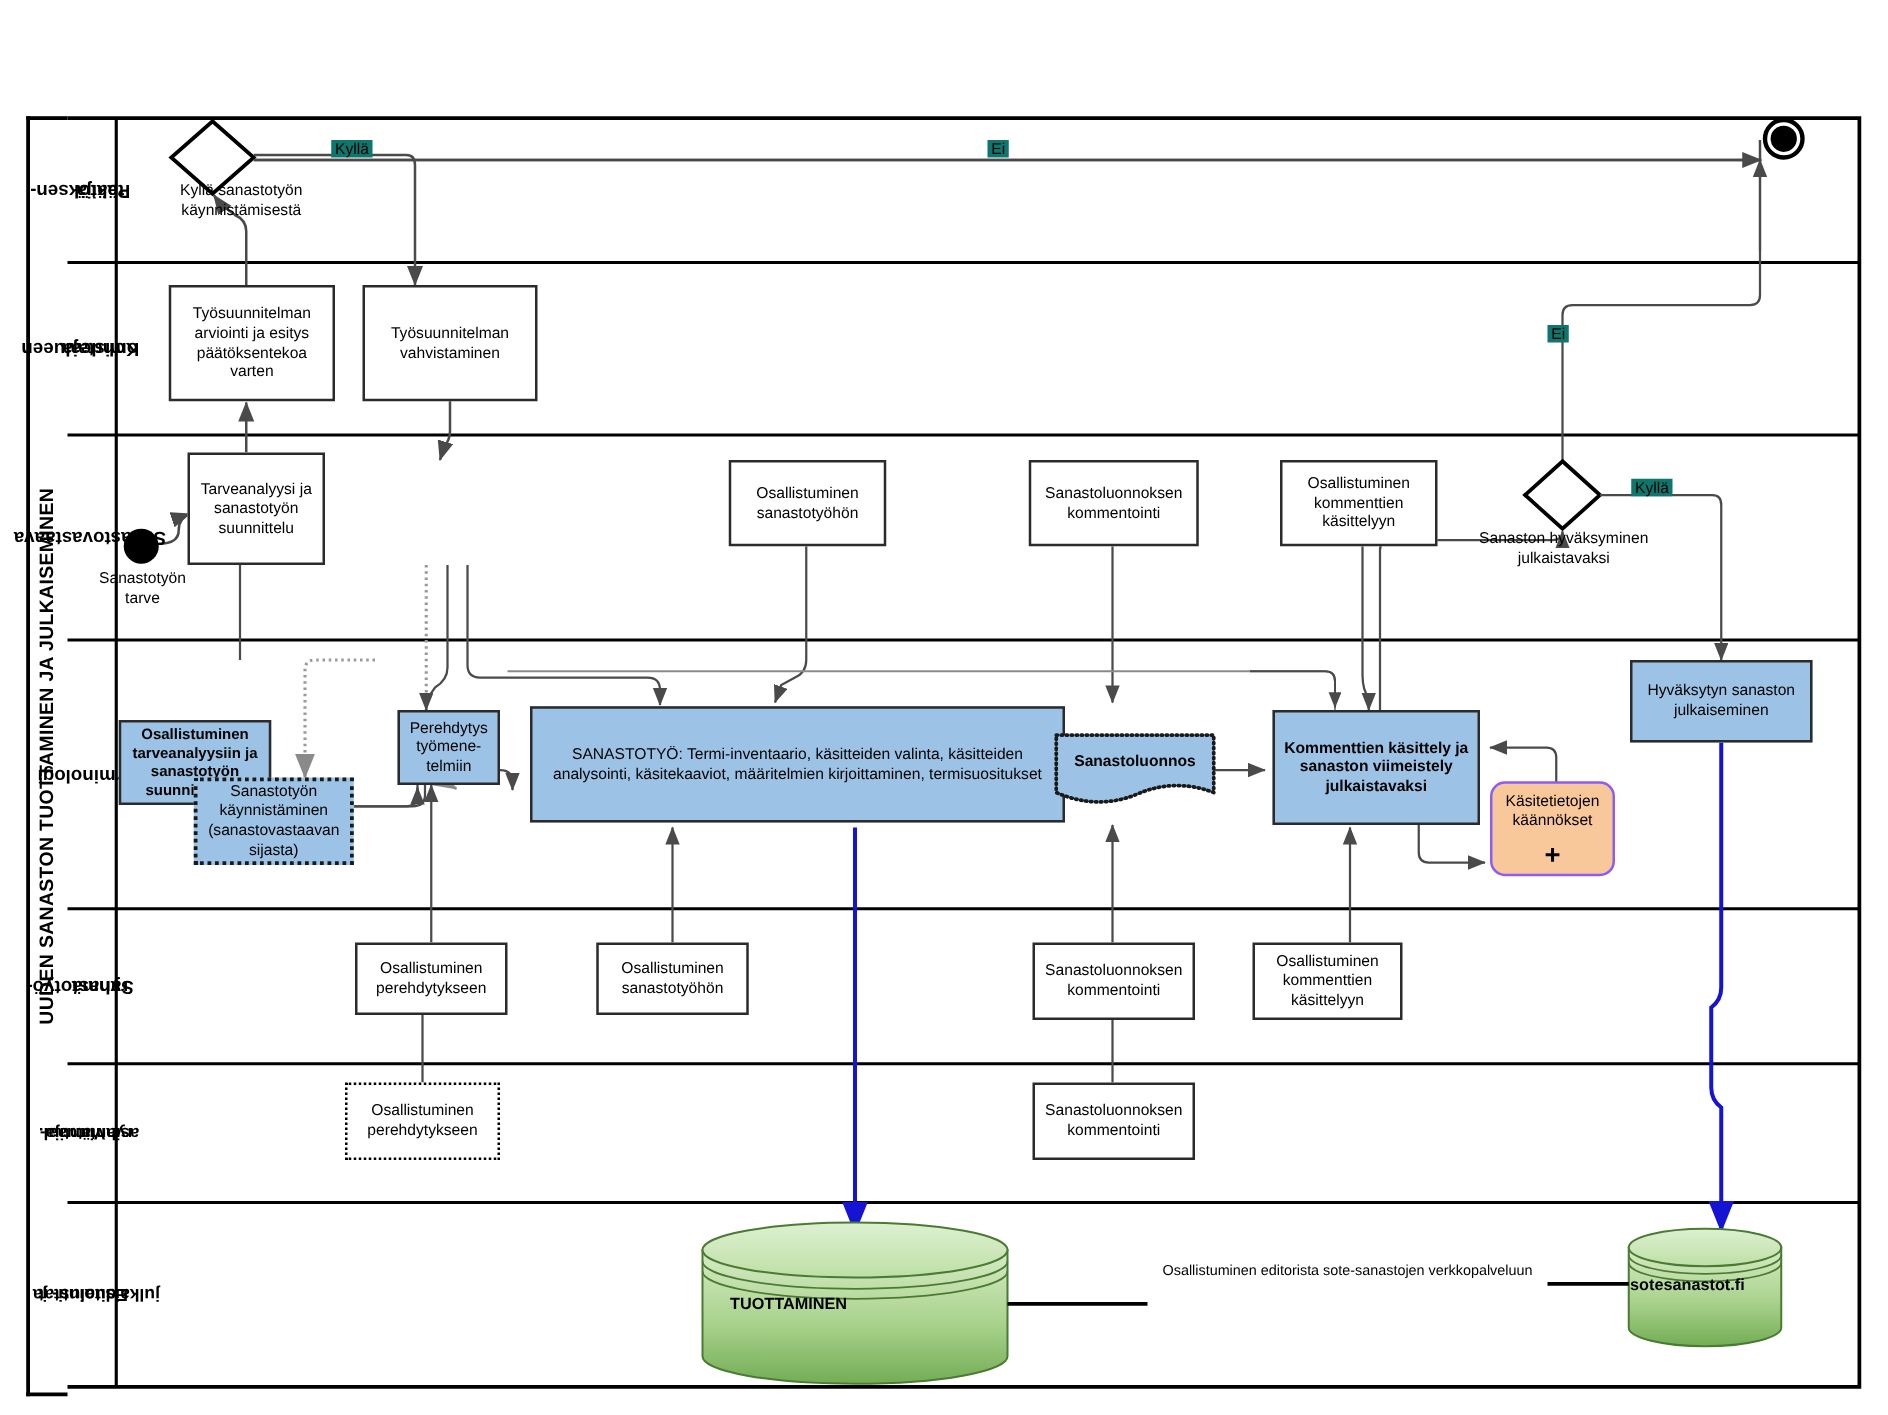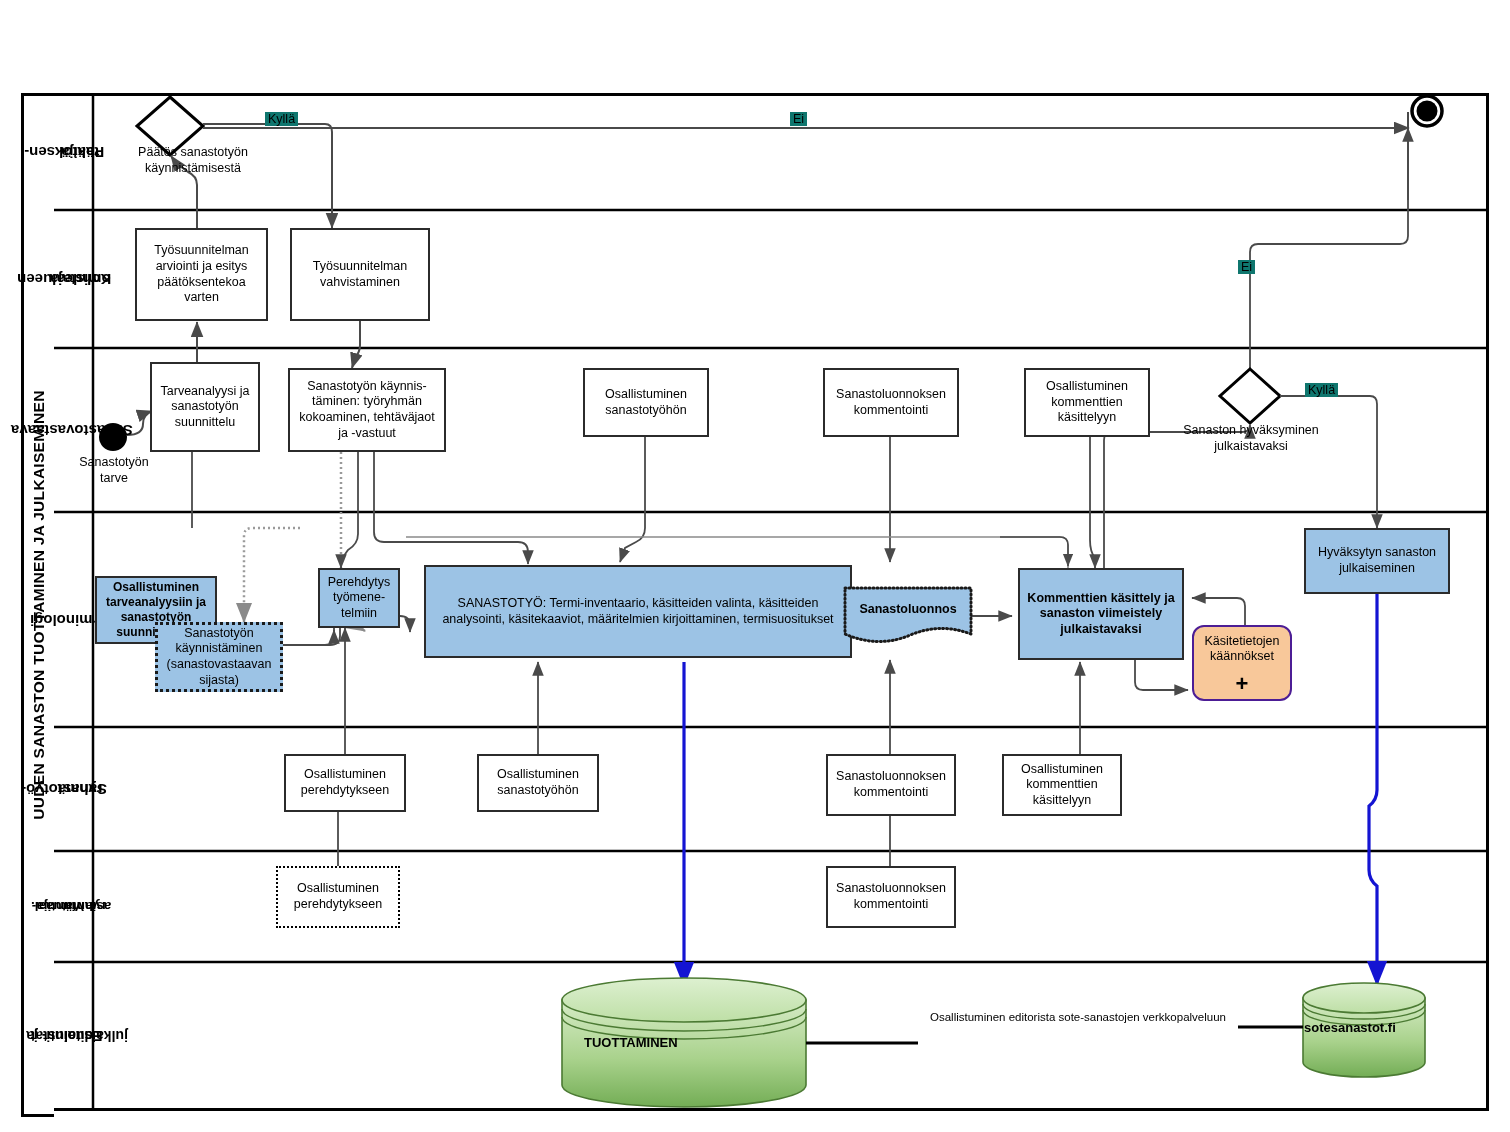--- a/index.html
+++ b/index.html
@@ -25,21 +25,21 @@
   }
   .laneTitle .two{display:block;line-height:1.05;}
   .task{
     position:absolute;box-sizing:border-box;border:2.5px solid #2b2b2b;background:#fff;
     display:flex;align-items:center;justify-content:center;text-align:center;
     font-size:12.5px;line-height:1.25;color:#000;padding:2px 4px;
   }
   .task.blue{background:#9CC3E5;}
   .task.dotted{border:3px dotted #1a1a1a;}
   .task.dotted.blue{background:#9CC3E5;}
-  .task.orange{background:#F8C89A;border-radius:12px;border:2px solid #4c1d95;position:absolute;}
+  .task.orange{background:#F8C89A;border-radius:12px;border:2px solid #8b5cf6;position:absolute;}
   .orangeText{position:absolute;left:0;right:0;top:7px;text-align:center;font-size:12.5px;line-height:1.2;}
   .plusmark{position:absolute;left:0;right:0;bottom:4px;text-align:center;font-size:22px;font-weight:bold;line-height:1;}
   .freeText{position:absolute;text-align:center;font-size:12.5px;line-height:1.25;color:#000;white-space:nowrap;}
   .flowLbl{position:absolute;font-size:12.5px;color:#000;background:#0f766e;padding:0 3px;white-space:nowrap;}
   .dbLabel{position:absolute;font-weight:bold;font-size:13px;color:#000;white-space:nowrap;}
   .pubLabel{position:absolute;font-size:11.5px;color:#000;white-space:nowrap;text-align:center;}
 </style>
 </head>
 <body>
 
@@ -218,36 +218,35 @@
     </span>
   </div>
   <div class="laneTitle" style="top:962px;height:148px;">
     <span style="font-size:14px;">
       <span class="two">Editointi- ja</span>
       <span class="two">julkaisualustat</span>
     </span>
   </div>
 
   <div class="freeText" style="left:108px;top:145px;width:170px;">
-    <span>Päätös sanastotyön</span><br>
+    <span>Kyllä sanastotyön</span><br>
     <span>käynnistämisestä</span>
   </div>
   <div class="flowLbl" style="left:265px;top:112px;">Kyllä</div>
   <div class="flowLbl" style="left:790px;top:112px;">Ei</div>
 
   <div class="task" style="left:135px;top:228px;width:133px;height:93px;">Työsuunnitelman arviointi ja esitys päätöksentekoa varten</div>
   <div class="task" style="left:290px;top:228px;width:140px;height:93px;">Työsuunnitelman vahvistaminen</div>
   <div class="flowLbl" style="left:1238px;top:260px;">Ei</div>
 
   <div class="freeText" style="left:70px;top:455px;width:88px;">
     <span>Sanastotyön</span><br>
     <span>tarve</span>
   </div>
   <div class="task" style="left:150px;top:362px;width:110px;height:90px;">Tarveanalyysi ja sanastotyön suunnittelu</div>
-  <div class="task" style="left:288px;top:368px;width:158px;height:84px;">Sanastotyön käynnis-täminen: työryhmän kokoaminen, tehtäväjaot ja -vastuut</div>
   <div class="task" style="left:583px;top:368px;width:126px;height:69px;">Osallistuminen sanastotyöhön</div>
   <div class="task" style="left:823px;top:368px;width:136px;height:69px;">Sanastoluonnoksen kommentointi</div>
   <div class="task" style="left:1024px;top:368px;width:126px;height:69px;">Osallistuminen kommenttien käsittelyyn</div>
   <div class="freeText" style="left:1165px;top:423px;width:172px;">
     <span>Sanaston hyväksyminen</span><br>
     <span>julkaistavaksi</span>
   </div>
   <div class="flowLbl" style="left:1305px;top:383px;">Kyllä</div>
 
   <div class="task blue" style="left:95px;top:528px;width:122px;height:68px;font-weight:bold;font-size:12px;margin-top:48px;">Osallistuminen tarveanalyysiin ja sanastotyön suunnitteluun</div>

